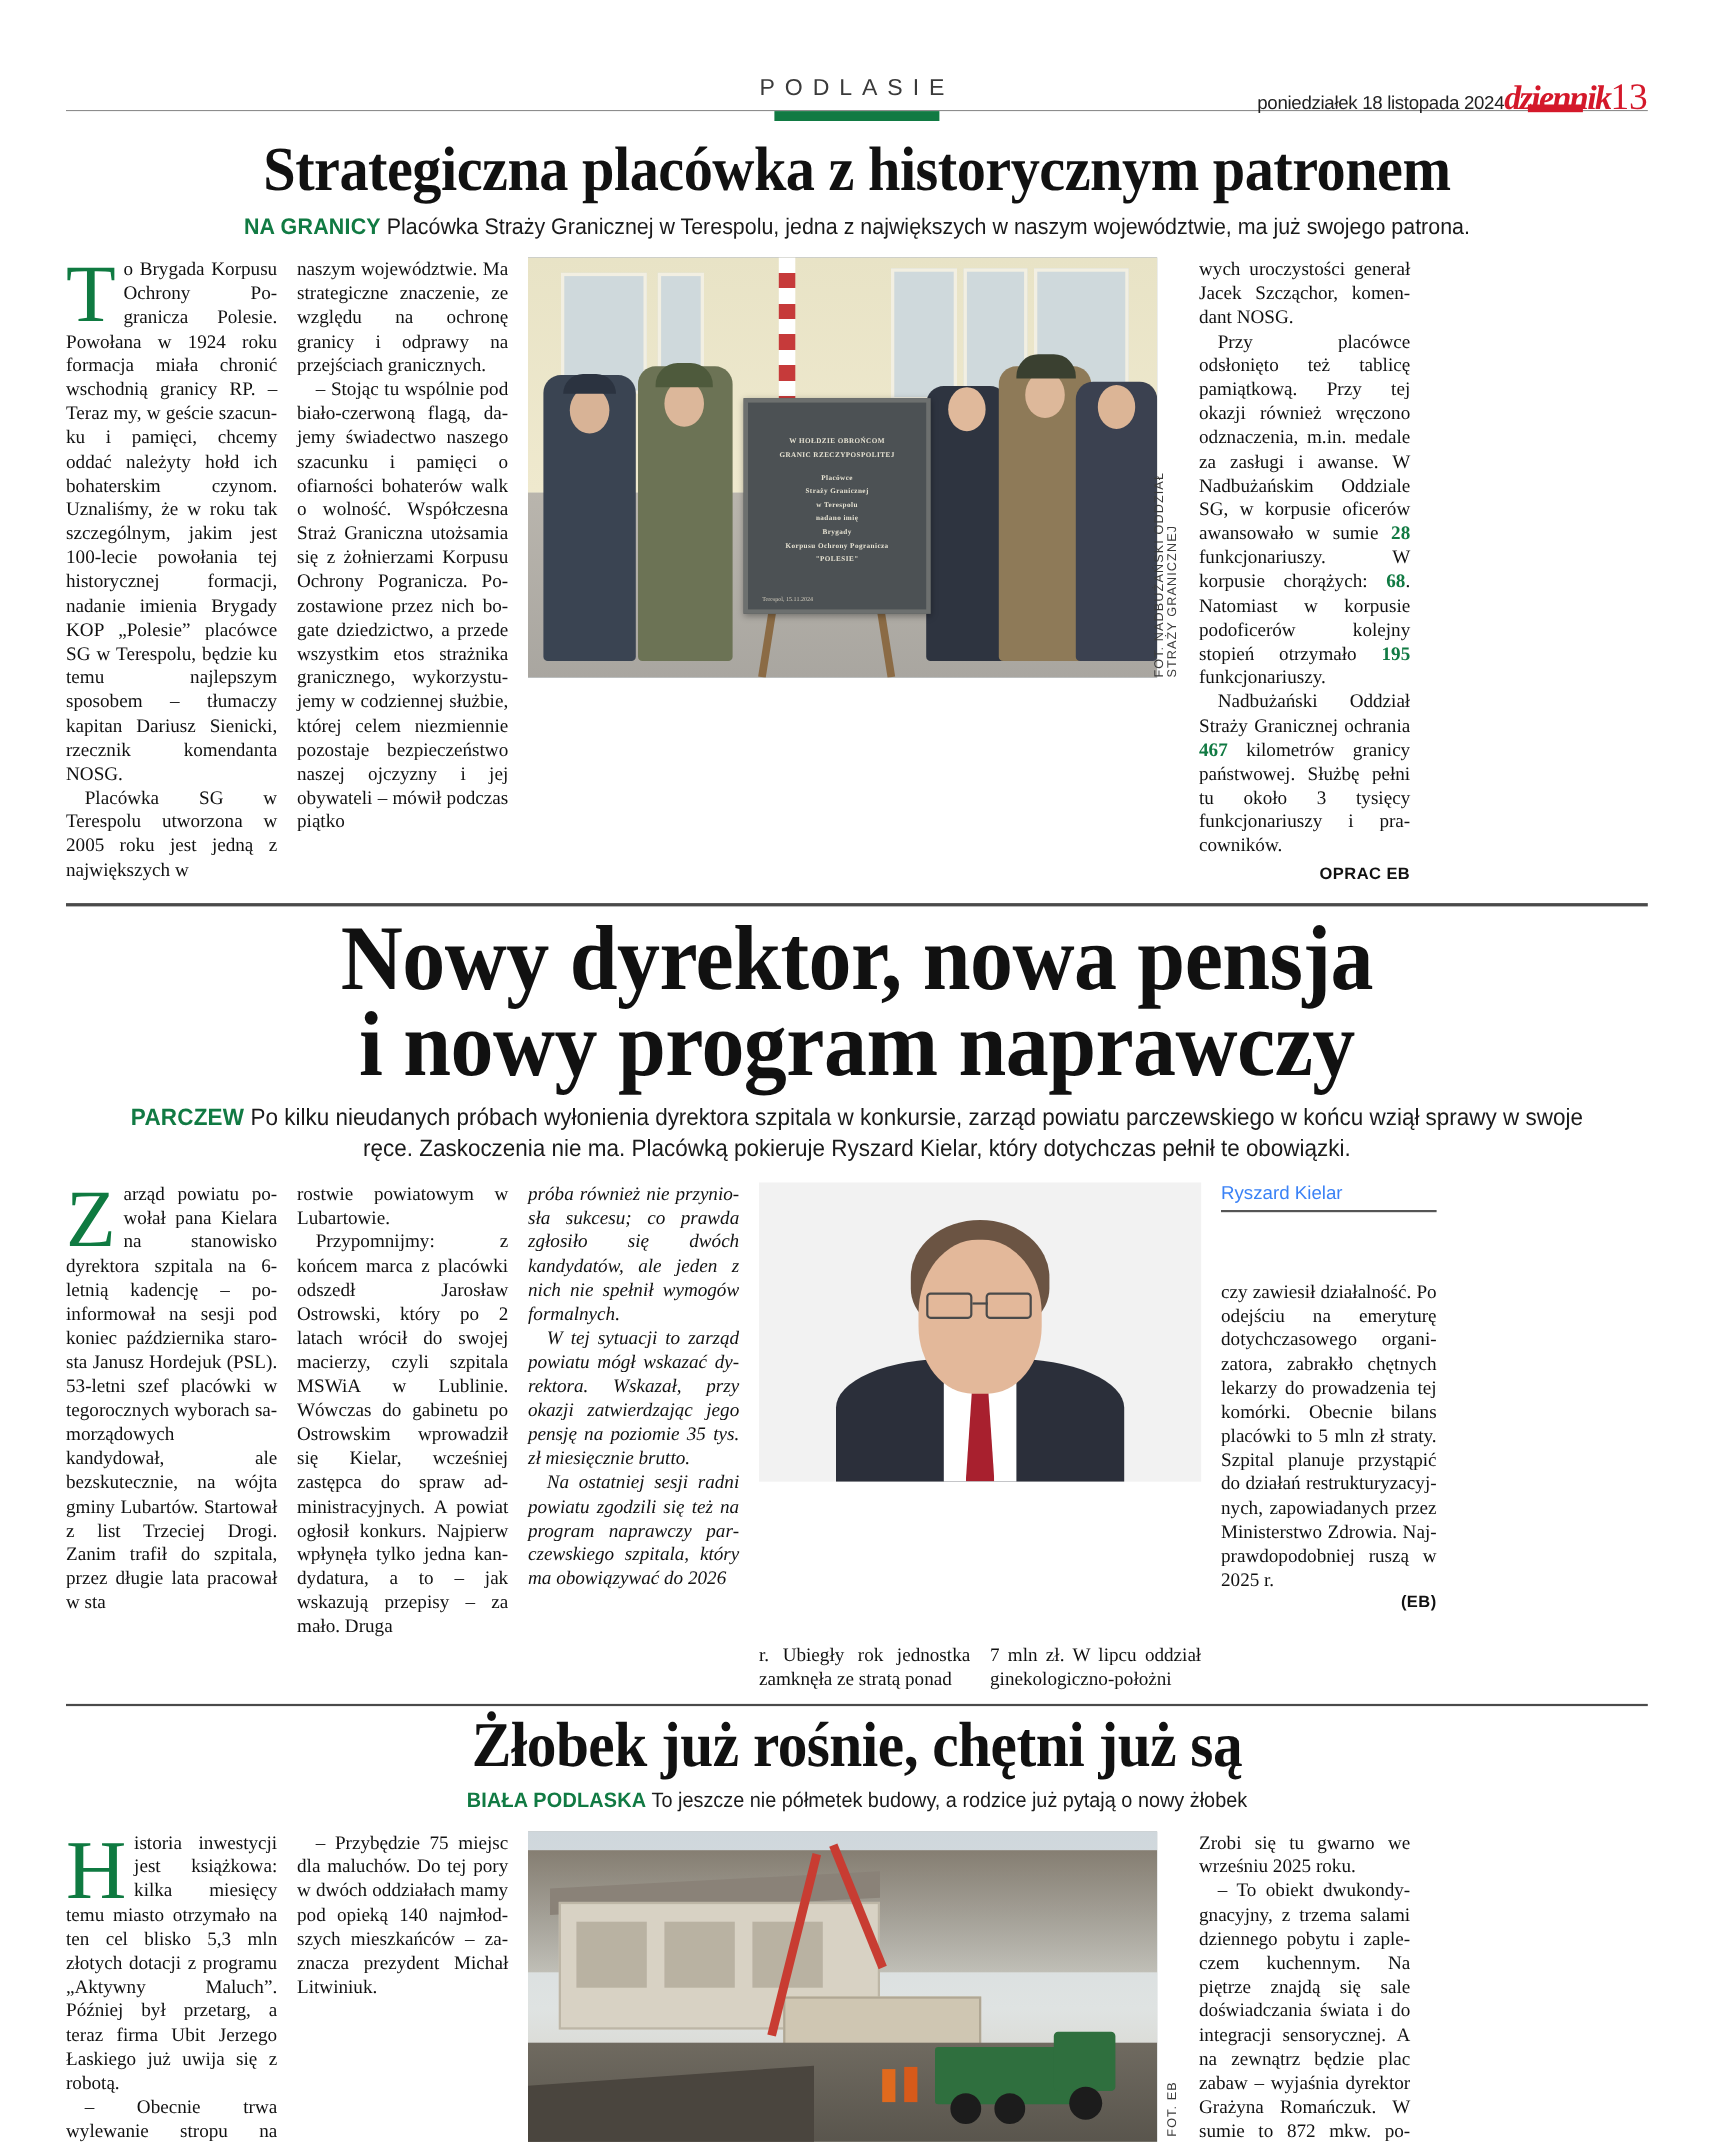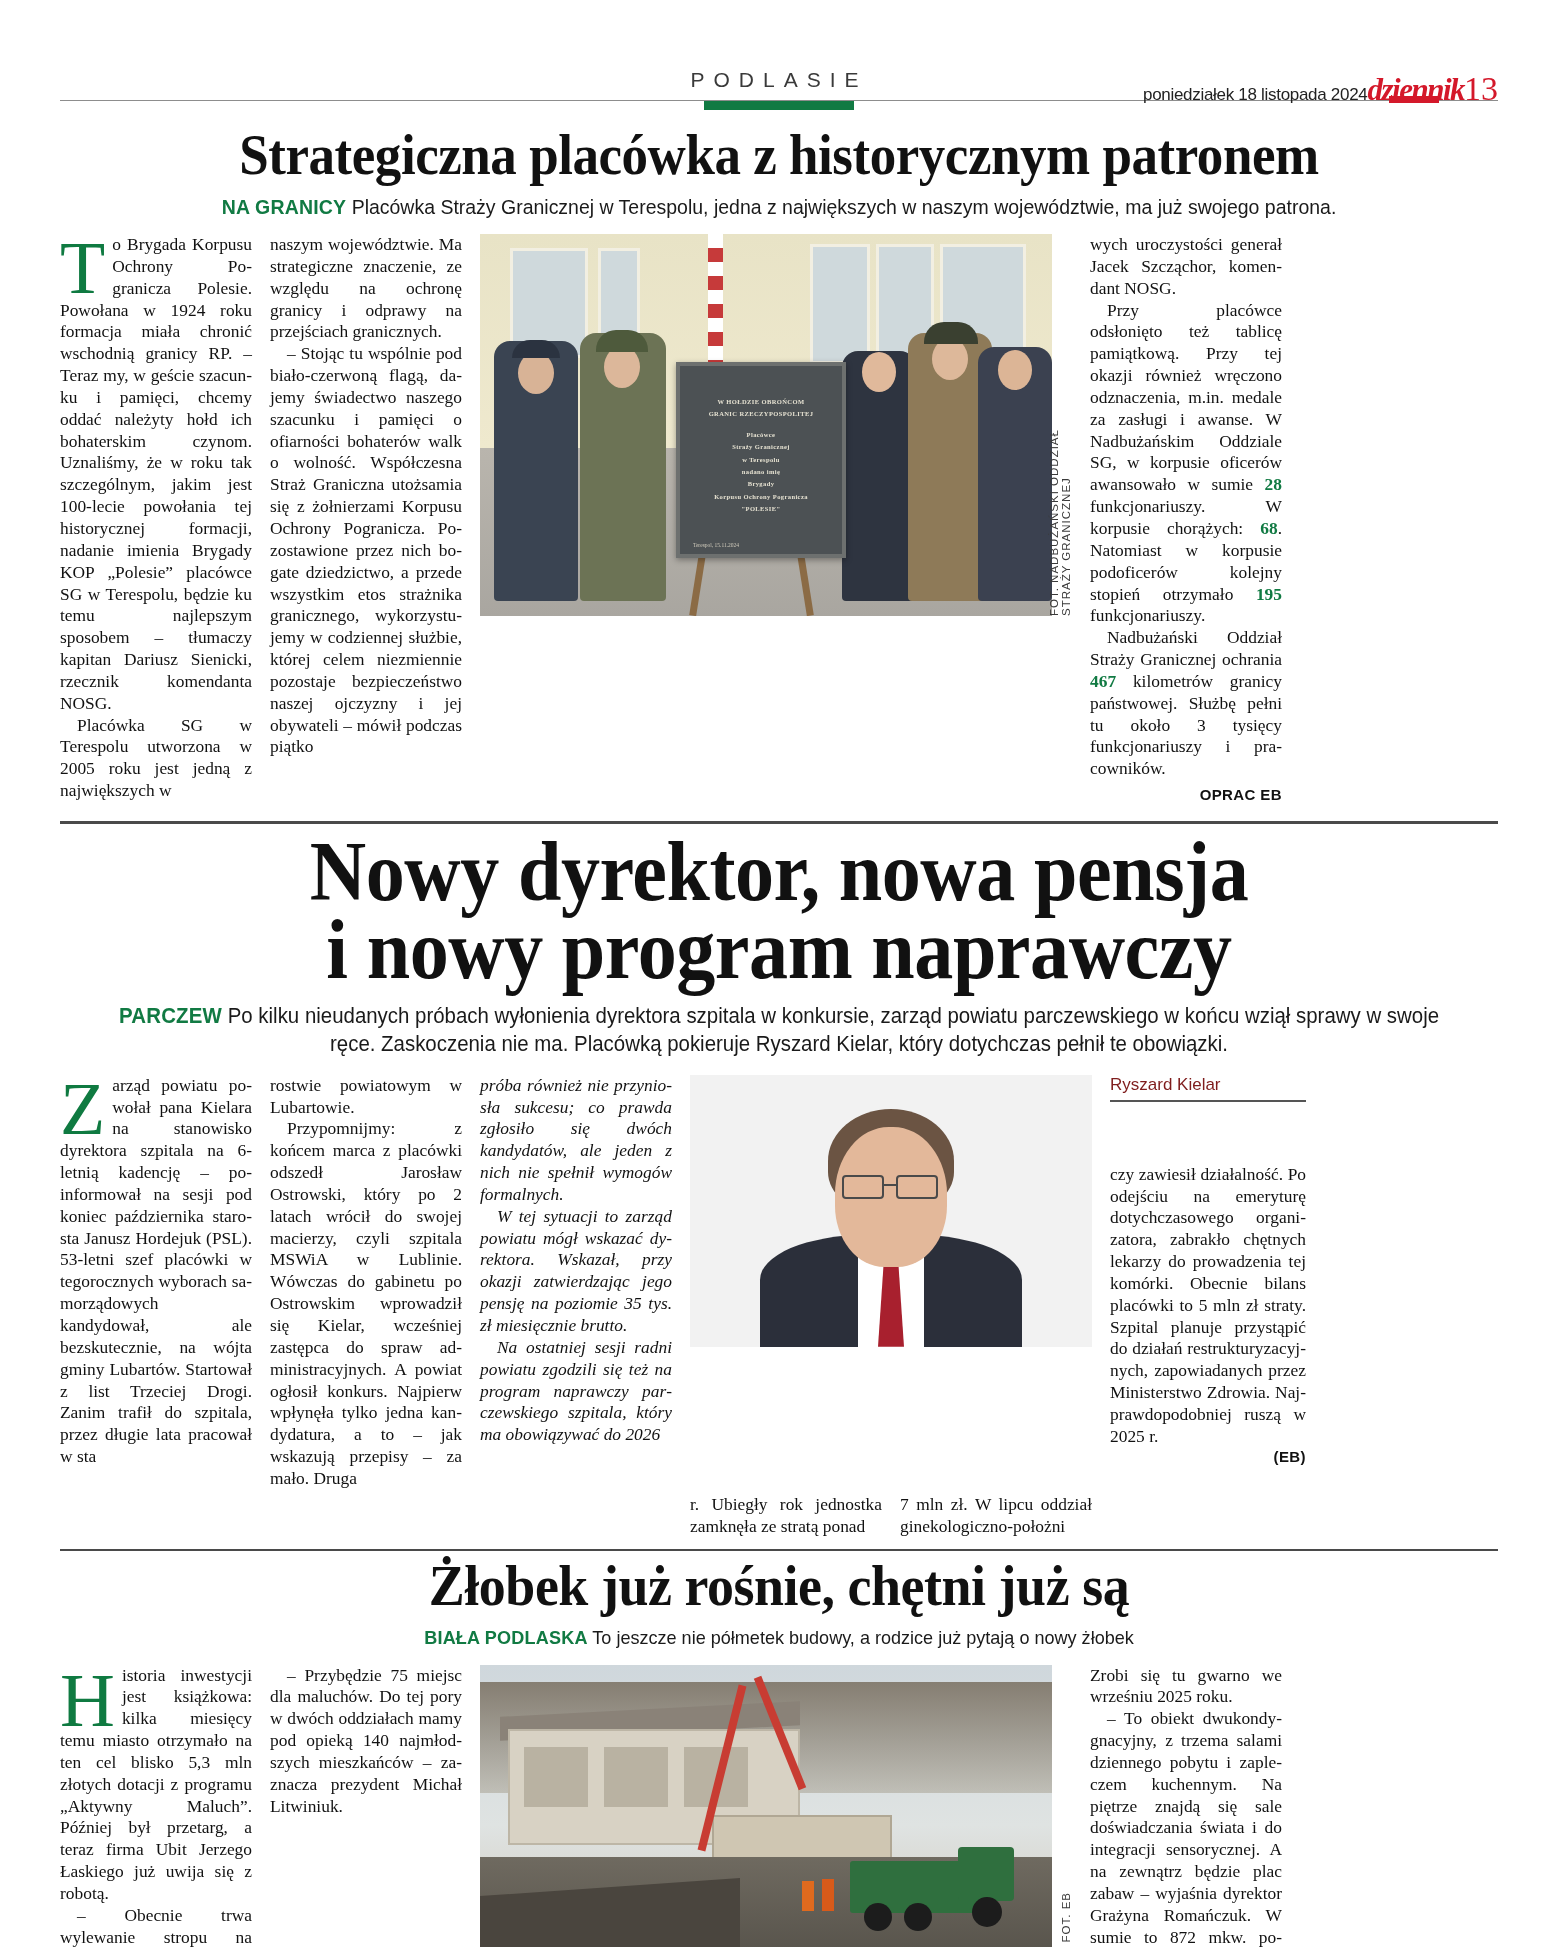--- a/index.html
+++ b/index.html
@@ -103,21 +103,21 @@
 
   
   .portrait { position:relative; background:#f2f2f2; overflow:hidden; }
   .pt-head { position:absolute; left:50%; transform:translateX(-50%); border-radius:48% 48% 44% 44%; background:#e3b89a; }
   .pt-hair { position:absolute; left:50%; transform:translateX(-50%); border-radius:50% 50% 40% 40%; background:#6b5443; }
   .pt-suit { position:absolute; left:50%; transform:translateX(-50%); background:#2b2f3a; border-radius:40% 40% 0 0; }
   .pt-shirt { position:absolute; left:50%; transform:translateX(-50%); background:#fff; }
   .pt-tie { position:absolute; left:50%; transform:translateX(-50%); background:#a8202e; }
   .pt-glass { position:absolute; border:2px solid #4a4a4a; border-radius:4px; }
 
-  .cap-name { font-family:"Liberation Sans", sans-serif; font-size:17px; color:#7f1d1d; padding-bottom:5px; }
+  .cap-name { font-family:"Liberation Sans", sans-serif; font-size:17px; color:#3b82f6; padding-bottom:5px; }
   .cap-rule { height:2px; background:#555; }
 
   
   .cns-sky { position:absolute; inset:0; background:linear-gradient(#cfd7dc,#dfe3e2 55%, #cfc8ba); }
   .cns-trees { position:absolute; left:0; right:0; top:6%; height:38%;
       background:linear-gradient(180deg, rgba(120,110,95,.85), rgba(150,140,120,.4)); }
   .cns-bld { position:absolute; background:#d8d2c4; border:2px solid #bdb6a6; }
   .cns-roof { position:absolute; background:#8a8278; }
   .cns-ground { position:absolute; left:0; right:0; bottom:0; height:34%;
       background:linear-gradient(#6f6a60,#57534b); }

